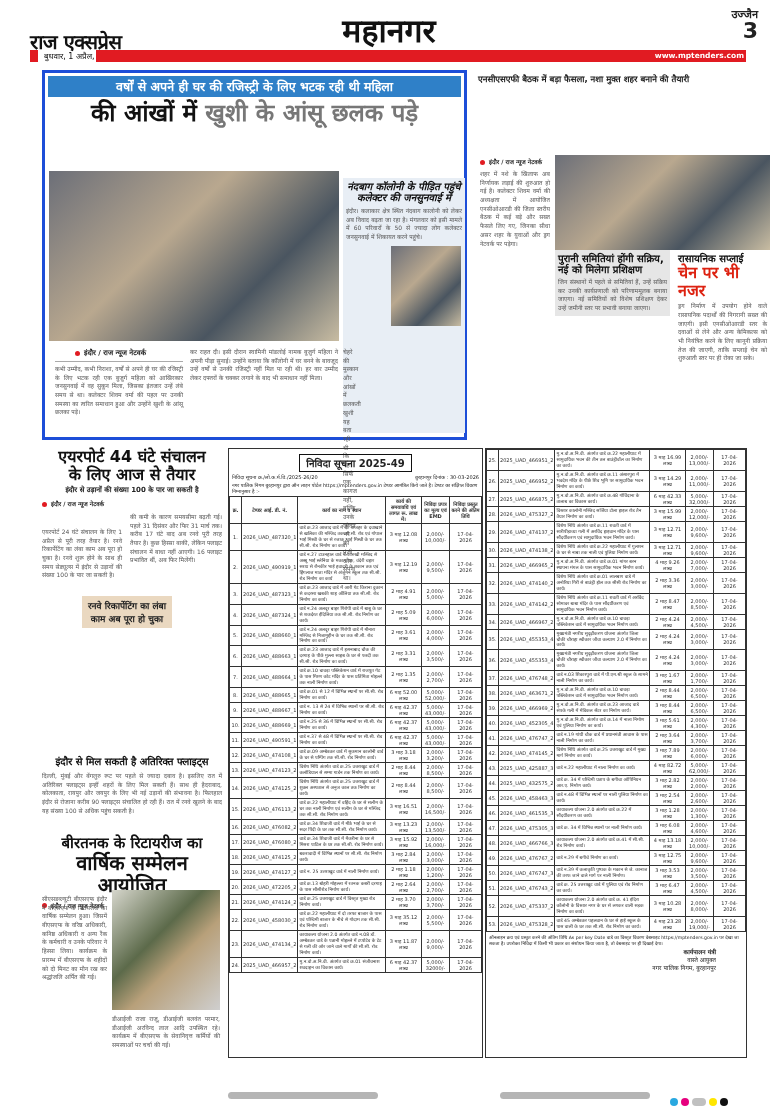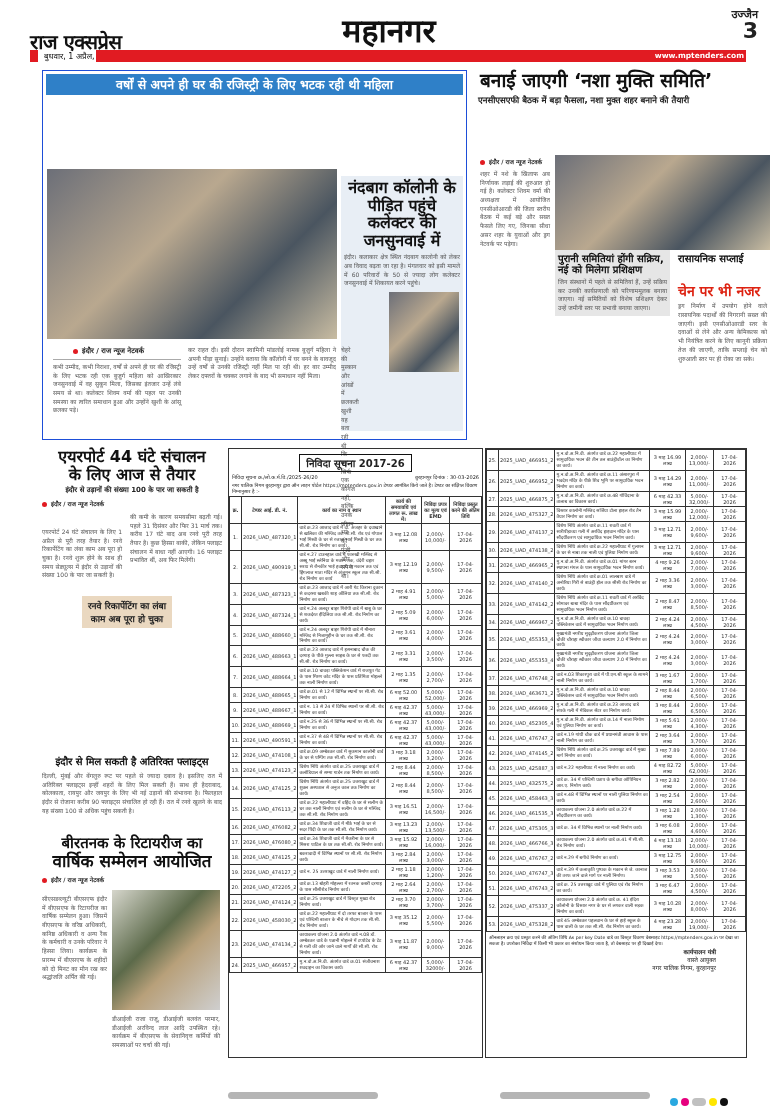--- a/index.html
+++ b/index.html
@@ -6,21 +6,21 @@
 body{width:778px;height:1108px;background:#fff;font-family:"DejaVu Sans",sans-serif;color:#222;position:relative;overflow:hidden}
 .abs{position:absolute}
 .masthead-brand{left:30px;top:28px;font-size:20px;font-weight:bold;color:#111;letter-spacing:-0.5px}
 .masthead-title{left:0;width:778px;top:8px;text-align:center;font-size:32px;font-weight:bold;color:#111}
 .masthead-city{right:20px;top:6px;font-size:11px;font-weight:bold;text-align:right}
 .masthead-page{right:20px;top:18px;font-size:22px;font-weight:bold}
 .redbar{left:30px;top:50px;width:8px;height:12px;background:#e11b22}
 .date{left:44px;top:50px;font-size:8px;color:#111}
 .redline{left:96px;top:50px;width:650px;height:12px;background:#e11b22}
 .url{right:34px;top:51px;font-size:7.5px;color:#fff;font-weight:bold}
-.box-blue{border:1px solid #1d4ed8}
+.box-blue{border:3px solid #1d4ed8}
 .kicker{background:#2f80c8;color:#fff;font-weight:bold;text-align:center}
 .head{font-weight:bold;color:#111;text-align:center;line-height:1.1}
 .body-text{font-size:6px;color:#555;line-height:1.45;text-align:justify}
 .photo{background:linear-gradient(135deg,#6c6f78,#b9a88f 40%,#4a5560 70%,#c8bca2)}
 .byline{font-size:7px;font-weight:bold;color:#222}
 .byline .dot{display:inline-block;width:5px;height:5px;border-radius:50%;background:#e11b22;margin-right:4px;vertical-align:middle}
 .notice-head{background:#111;color:#fff;font-weight:bold;text-align:center}
 table{border-collapse:collapse;width:100%}
 td,th{border:1px solid #333;font-size:5px;color:#333;padding:1px;text-align:center;vertical-align:middle}
 td.work{text-align:left;font-size:4.6px;line-height:1.3}
@@ -33,73 +33,75 @@
 <div class="abs masthead-brand">राज एक्सप्रेस</div>
 <div class="abs masthead-city">उज्जैन</div>
 <div class="abs masthead-page">3</div>
 <div class="abs redbar"></div>
 <div class="abs date">बुधवार, 1 अप्रैल, 2026</div>
 <div class="abs redline"></div>
 <div class="abs url">www.mptenders.com</div>
 
 <div class="abs box-blue" style="left:42px;top:70px;width:425px;height:370px;">
   <div class="kicker" style="margin:3px;font-size:12.5px;padding:2px 0;">वर्षों से अपने ही घर की रजिस्ट्री के लिए भटक रही थी महिला</div>
+  <div class="head" style="font-size:24px;">
+    <span>की आंखों में </span><span style="color:#777">खुशी के आंसू छलक पड़े</span>
+  </div>
   <div class="abs photo" style="left:4px;top:98px;width:290px;height:170px;"></div>
   <div class="abs" style="left:298px;top:105px;width:122px;height:255px;background:#e8eef5;padding:3px;">
-    <div class="head" style="font-size:16px;">नंदबाग कॉलोनी के पीड़ित पहुंचे कलेक्टर की जनसुनवाई में</div>
+    <div class="head" style="font-size:10px;font-style:italic;">नंदबाग कॉलोनी के पीड़ित पहुंचे कलेक्टर की जनसुनवाई में</div>
     <div class="body-text" style="margin-top:4px;">इंदौर। कलाकार क्षेत्र स्थित नंदबाग कालोनी को लेकर अब विवाद बढ़ता जा रहा है। मंगलवार को इसी मामले में 60 परिवारों के 50 से ज्यादा लोग कलेक्टर जनसुनवाई में शिकायत करने पहुंचे।</div>
     <div class="photo" style="margin-left:45px;margin-top:4px;width:70px;height:80px;"></div>
   </div>
   <div class="abs byline" style="left:30px;top:275px;"><span class="dot"></span><span>इंदौर / राज न्यूज नेटवर्क</span></div>
   <div class="abs" style="left:10px;top:288px;width:128px;border-top:1px solid #aaa"></div>
   <div class="abs body-text" style="left:10px;top:292px;width:128px;">कभी उम्मीद, कभी निराशा, वर्षों से अपने ही घर की रजिस्ट्री के लिए भटक रही एक बुजुर्ग महिला को आखिरकार जनसुनवाई में वह सुकून मिला, जिसका इंतजार उन्हें लंबे समय से था। कलेक्टर शिवम वर्मा की पहल पर उनकी समस्या का त्वरित समाधान हुआ और उन्होंने खुशी के आंसू छलका पड़े।</div>
   <div class="abs body-text" style="left:145px;top:275px;width:148px;">कर राहत दी। इसी दौरान स्वामिनी मांडलोई नामक बुजुर्ग महिला ने अपनी पीड़ा सुनाई। उन्होंने बताया कि कॉलोनी में घर बनने के बावजूद उन्हें वर्षों से उनकी रजिस्ट्री नहीं मिल पा रही थी। हर बार उम्मीद लेकर दफ्तरों के चक्कर लगाने के बाद भी समाधान नहीं मिला।</div>
   <div class="abs body-text" style="left:298px;top:275px;width:0;">चेहरे की मुस्कान और आंखों में छलकती खुशी यह बता रही थी कि यह सिर्फ एक कागज नहीं, बल्कि उनके जीवन भर की पूंजी और सपना था।</div>
 </div>
 
 <div class="abs" style="left:470px;top:70px;width:308px;height:370px;">
-  <div class="head" style="font-size:19px;text-align:left;padding-left:10px;">बनाई जाएगी ‘नशा मुक्ति समिति’</div>
   <div style="font-size:8.5px;font-weight:bold;padding-left:8px;margin-top:3px;">एनसीएसएफी बैठक में बड़ा फैसला, नशा मुक्त शहर बनाने की तैयारी</div>
   <div class="abs byline" style="left:10px;top:88px;font-size:6px;"><span class="dot"></span><span>इंदौर / राज न्यूज नेटवर्क</span></div>
   <div class="abs body-text" style="left:10px;top:100px;width:70px;">शहर में नशे के खिलाफ अब निर्णायक लड़ाई की शुरुआत हो गई है। कलेक्टर शिवम वर्मा की अध्यक्षता में आयोजित एनसीओआरडी की जिला स्तरीय बैठक में कई बड़े और सख्त फैसले लिए गए, जिनका सीधा असर शहर के युवाओं और ड्रग नेटवर्क पर पड़ेगा।</div>
   <div class="abs photo" style="left:85px;top:85px;width:215px;height:95px;"></div>
   <div class="abs" style="left:85px;top:180px;width:115px;background:#e6e6e6;padding:3px;">
     <div class="head" style="font-size:10px;text-align:left;">पुरानी समितियां होंगी सक्रिय, नई को मिलेगा प्रशिक्षण</div>
     <div class="body-text" style="margin-top:3px;">जिन संस्थानों में पहले से समितियां हैं, उन्हें सक्रिय कर उनकी कार्यप्रणाली को परिणाममूलक बनाया जाएगा। नई समितियों को विशेष प्रशिक्षण देकर उन्हें जमीनी स्तर पर प्रभावी बनाया जाएगा।</div>
   </div>
   <div class="abs" style="left:205px;top:180px;width:95px;padding:3px;">
     <div class="head" style="font-size:10px;text-align:left;">रासायनिक सप्लाई</div>
-    <div class="head" style="font-size:14px;text-align:left;color:#d21;margin-top:20px;">चेन पर भी नजर</div>
+    <div class="head" style="font-size:16px;text-align:left;color:#d21;">चेन पर भी नजर</div>
     <div class="body-text" style="margin-top:3px;">ड्रग निर्माण में उपयोग होने वाले रासायनिक पदार्थों की निगरानी सख्त की जाएगी। इसी एनसीओआरडी स्तर के दवाओं से लेने और अन्य केमिकल्स को भी नियंत्रित करने के लिए कानूनी प्रक्रिया तेज की जाएगी, ताकि सप्लाई चेन को शुरुआती स्तर पर ही रोका जा सके।</div>
   </div>
 </div>
 
 <div class="abs" style="left:42px;top:448px;width:180px;height:300px;">
   <div class="head" style="font-size:16px;">एयरपोर्ट 44 घंटे संचालन</div>
   <div class="head" style="font-size:16px;">के लिए आज से  तैयार</div>
   <div style="font-size:7px;font-weight:bold;text-align:center;margin-top:2px;">इंदौर से उड़ानों की संख्या 100 के पार जा सकती है</div>
   <div class="byline" style="margin-top:6px;font-size:6px;"><span class="dot"></span><span>इंदौर / राज न्यूज नेटवर्क</span></div>
   <div class="abs body-text" style="left:0;top:80px;width:80px;">एयरपोर्ट 24 घंटे संचालन के लिए 1 अप्रैल से पूरी तरह तैयार है। रनवे रिकार्पेटिंग का लंबा काम अब पूरा हो चुका है। रनवे शुरू होने के साथ ही समय सेड्यूल्स में इंदौर से उड़ानों की संख्या 100 के पार जा सकती है।</div>
   <div class="abs body-text" style="left:88px;top:65px;width:92px;">की कमी के कारण समयसीमा बढ़ती गई। पहले 31 दिसंबर और फिर 31 मार्च तक। करीब 17 घंटे बाद अब रनवे पूरी तरह तैयार है। कुछ हिस्सा बाकी, लेकिन फ्लाइट संचालन में बाधा नहीं आएगी। 16 फ्लाइट प्रभावित थीं, अब फिर मिलेंगी।</div>
   <div class="abs" style="left:40px;top:148px;width:90px;background:#ead8c0;font-size:9px;font-weight:bold;text-align:center;padding:3px;">रनवे रिकार्पेटिंग का लंबा काम अब पूरा हो चुका</div>
   <div class="abs head" style="left:0;top:308px;width:180px;font-size:10px;">इंदौर से मिल सकती है अतिरिक्त फ्लाइट्स</div>
   <div class="abs body-text" style="left:0;top:324px;width:180px;">दिल्ली, मुंबई और बेंगलुरु रूट पर पहले से ज्यादा दबाव है। इसलिए रात में अतिरिक्त फ्लाइट्स इन्हीं शहरों के लिए मिल सकती हैं। साथ ही हैदराबाद, कोलकाता, रायपुर और जयपुर के लिए भी नई उड़ानों की संभावना है। फिलहाल इंदौर से रोजाना करीब 90 फ्लाइट्स संचालित हो रही हैं। रात में रनवे खुलने के बाद यह संख्या 100 से अधिक पहुंच सकती है।</div>
 </div>
 
 <div class="abs" style="left:42px;top:835px;width:180px;height:270px;">
   <div class="head" style="font-size:15px;">बीरतनक के रिटायरीज का</div>
-  <div class="head" style="font-size:17px;">वार्षिक सम्मेलन आयोजित</div>
+  <div class="head" style="font-size:20px;">वार्षिक सम्मेलन आयोजित</div>
   <div class="byline" style="margin-top:6px;font-size:6px;"><span class="dot"></span><span>इंदौर / राज न्यूज नेटवर्क</span></div>
   <div class="abs body-text" style="left:0;top:60px;width:65px;">सीएसडब्ल्यूटी बीएसएफ इंदौर में बीएसएफ के रिटायरीज का वार्षिक सम्मेलन हुआ। जिसमें बीएसएफ के वरिष्ठ अधिकारी, कनिष्ठ अधिकारी व अन्य रैंक के कर्मचारी व उनके परिवार ने हिस्सा लिया। कार्यक्रम के प्रारम्भ में बीएसएफ के शहीदों को दो मिनट का मौन रख कर श्रद्धांजलि अर्पित की गई।</div>
   <div class="abs photo" style="left:70px;top:55px;width:108px;height:120px;background:linear-gradient(135deg,#d6d6cc,#5c6a4a 40%,#b8a07a 60%,#cfcfcf);"></div>
   <div class="abs body-text" style="left:70px;top:180px;width:108px;">डीआईजी राजा राजू, डीआईजी बलवंत परमार, डीआईजी अरविन्द लाल आदि उपस्थित रहे। कार्यक्रम में बीएसएफ के सेवानिवृत्त कर्मियों की समस्याओं पर चर्चा की गई।</div>
 </div>
 
 <div class="abs" style="left:228px;top:448px;width:255px;height:610px;border:1px solid #333;">
-  <div style="text-align:center;margin-top:3px;"><span style="display:inline-block;border:1.5px solid #111;font-size:10px;font-weight:bold;padding:1px 6px;">निविदा सूचना 2017-26</span></div>
+  <div style="text-align:center;margin-top:3px;"><span style="display:inline-block;border:1.5px solid #111;font-size:10px;font-weight:bold;padding:1px 6px;">निविदा सूचना 2025-49</span></div>
   <div style="display:flex;justify-content:space-between;font-size:5px;padding:2px 3px;">
     <span>निविदा सूचना क्र./लो.क.र्म.वि./2025-26/20</span>
     <span>बुरहानपुर दिनांक : 30-03-2026</span>
   </div>
   <div style="font-size:4.8px;padding:0 3px 2px;">नगर पालिक निगम बुरहानपुर द्वारा ऑन लाइन पोर्टल https://mptenders.gov.in टेण्डर आमंत्रित किये जाते है। टेण्डर का संक्षिप्त विवरण निम्नानुसार है :-</div>
   <table>
     <thead>
         <tr>
       <th style="width:12px">क्र.</th>
       <th style="width:34px">टेण्डर आई. डी. नं.</th>

